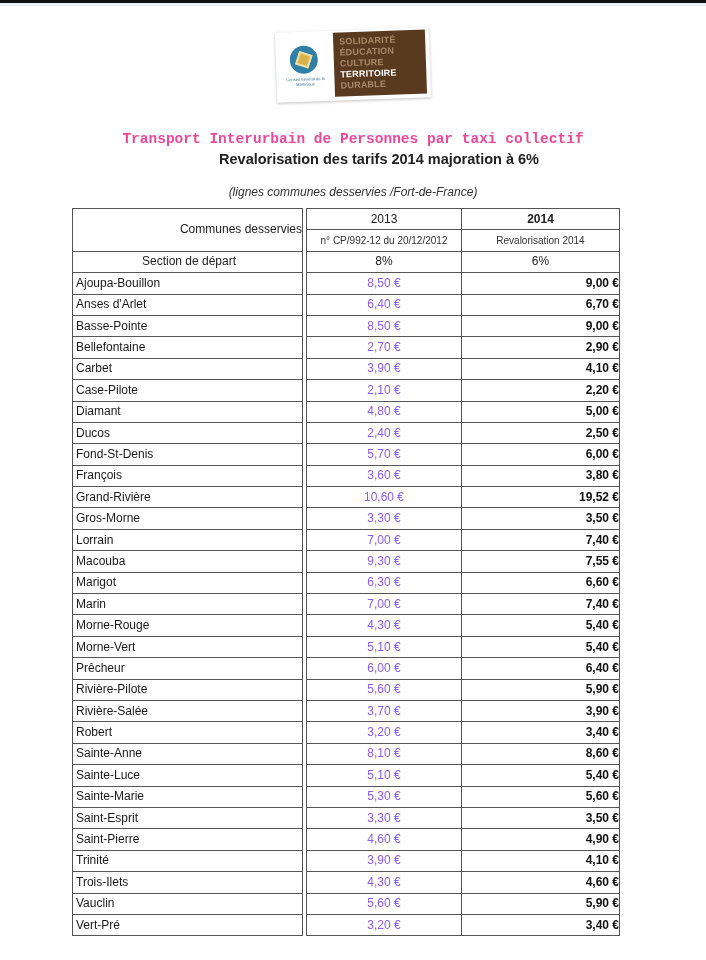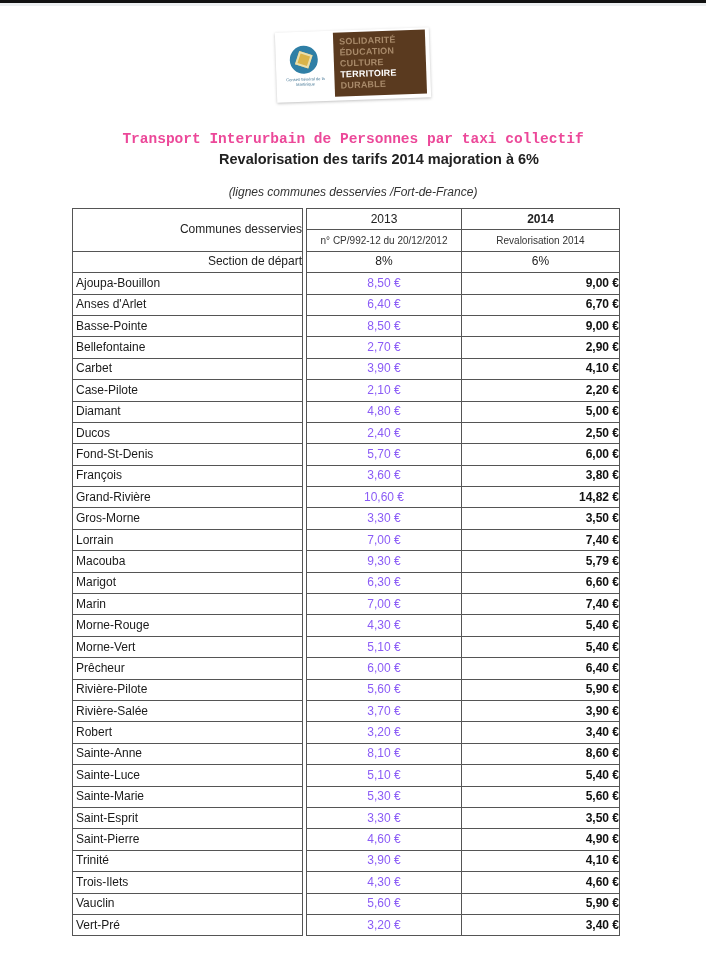--- a/index.html
+++ b/index.html
@@ -75,21 +75,21 @@
       <td class="c1 hdr" rowspan="2" style="text-align:right;">Communes desservies</td>
       <td class="sep" rowspan="3"></td>
       <td class="c2 hdr">2013</td>
       <td class="c3 hdr" style="font-weight:bold;">2014</td>
     </tr>
     <tr class="r-h2">
       <td class="c2 hdr small">n° CP/992-12 du 20/12/2012</td>
       <td class="c3 hdr small" style="font-weight:normal;">Revalorisation  2014</td>
     </tr>
     <tr class="r-h3">
-      <td class="c1 hdr" style="text-align:right;">Section de départ</td>
+      <td class="c1 hdr" style="text-align:center;">Section de départ</td>
       <td class="c2 hdr">8%</td>
       <td class="c3 hdr" style="font-weight:normal;">6%</td>
     </tr>
   <tr>
         <td class="c1">Ajoupa-Bouillon</td>
         <td class="sep"></td>
         <td class="c2">8,50 €</td>
         <td class="c3">9,00 €</td>
       </tr>
       <tr>
@@ -143,39 +143,39 @@
       <tr>
         <td class="c1">François</td>
         <td class="sep"></td>
         <td class="c2">3,60 €</td>
         <td class="c3">3,80 €</td>
       </tr>
       <tr>
         <td class="c1">Grand-Rivière</td>
         <td class="sep"></td>
         <td class="c2">10,60 €</td>
-        <td class="c3">14,82 €</td>
+        <td class="c3">19,52 €</td>
       </tr>
       <tr>
         <td class="c1">Gros-Morne</td>
         <td class="sep"></td>
         <td class="c2">3,30 €</td>
         <td class="c3">3,50 €</td>
       </tr>
       <tr>
         <td class="c1">Lorrain</td>
         <td class="sep"></td>
         <td class="c2">7,00 €</td>
         <td class="c3">7,40 €</td>
       </tr>
       <tr>
         <td class="c1">Macouba</td>
         <td class="sep"></td>
         <td class="c2">9,30 €</td>
-        <td class="c3">5,79 €</td>
+        <td class="c3">7,55 €</td>
       </tr>
       <tr>
         <td class="c1">Marigot</td>
         <td class="sep"></td>
         <td class="c2">6,30 €</td>
         <td class="c3">6,60 €</td>
       </tr>
       <tr>
         <td class="c1">Marin</td>
         <td class="sep"></td>

